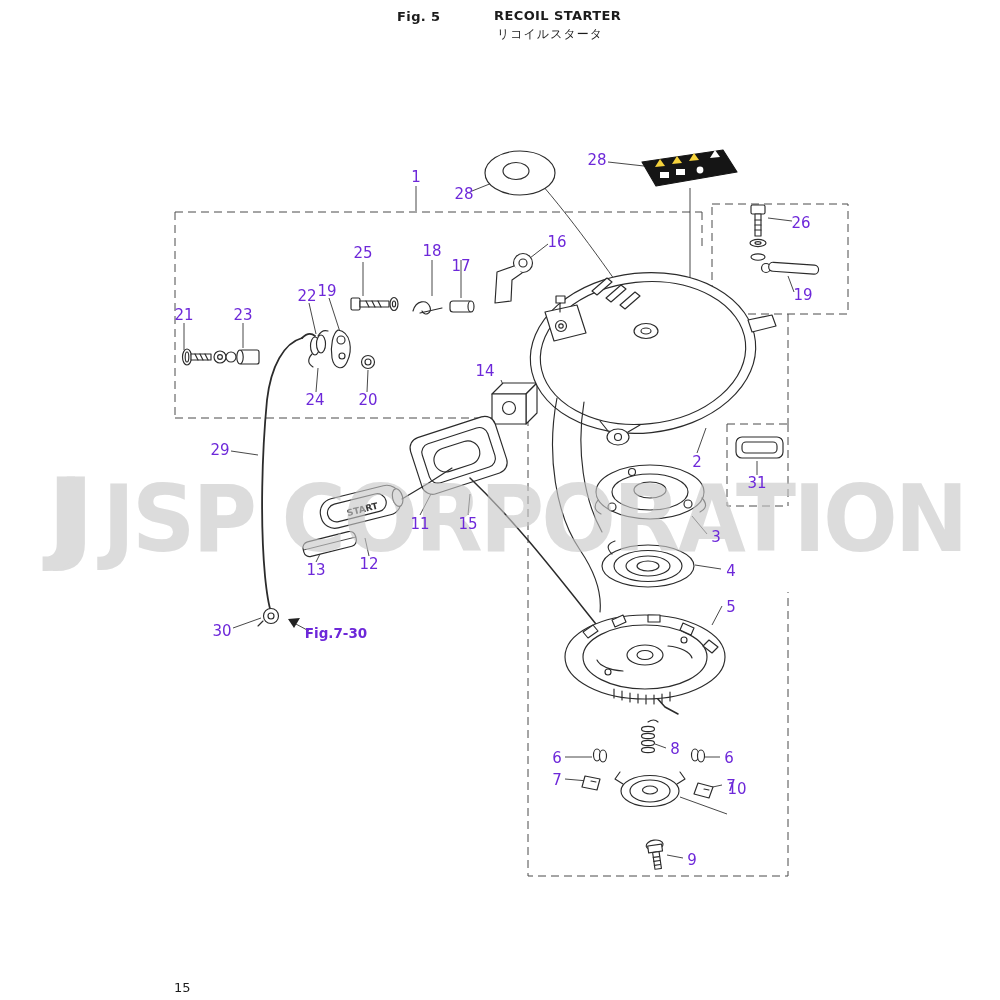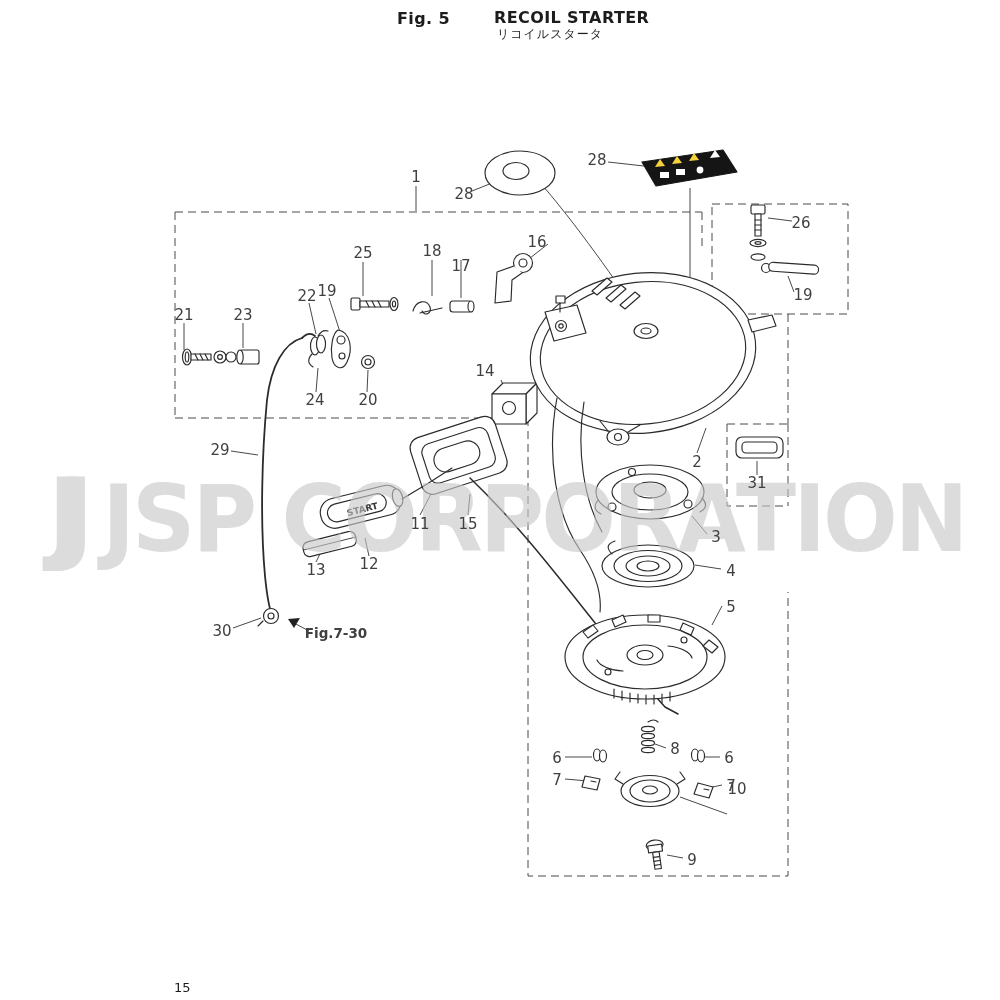--- a/index.html
+++ b/index.html
@@ -1,37 +1,37 @@
 <!DOCTYPE html>
 <html><head>
 <meta charset="utf-8">
 <style>
   html,body{margin:0;padding:0;}
   body{
     width:1000px;height:1000px;position:relative;background:#ffffff;
     font-family:"DejaVu Sans","Liberation Sans",sans-serif;color:#1c1c1c;overflow:hidden;
   }
-  .hdr{position:absolute;font-weight:bold;font-size:16px;letter-spacing:.4px;white-space:nowrap;text-align:center;}
+  .hdr{position:absolute;font-weight:bold;font-size:13px;letter-spacing:.4px;white-space:nowrap;text-align:center;}
   .hdr-jp{position:absolute;font-size:12px;letter-spacing:1px;white-space:nowrap;}
   #fig-label{left:397px;top:9px;}
   #title{left:494px;top:8px;}
   #title-jp{left:497px;top:26px;}
   #page-number{position:absolute;left:174px;top:980px;font-size:13px;}
   #diagram-svg{position:absolute;left:0;top:0;z-index:1;}
   #watermark{
     position:absolute;left:48px;top:468px;width:930px;z-index:2;
     font-weight:bold;font-size:88px;line-height:1;color:#c7c7c7;opacity:.62;
     letter-spacing:-3px;white-space:nowrap;pointer-events:none;
     transform:scaleY(1.05);
   }
   #watermark .wm-logo{font-size:96px;margin-right:-6px;text-shadow:10px 0 0 #c7c7c7;}
   #callout-layer{position:absolute;left:0;top:0;width:1000px;height:1000px;z-index:3;pointer-events:none;}
   .callout{
     position:absolute;transform:translate(-50%,-50%);
-    font-size:15px;color:#404040;white-space:nowrap;
+    font-size:15px;color:#6d28d9;white-space:nowrap;
   }
   .callout.ref-note{font-size:13.5px;font-weight:bold;text-align:right;}
 </style>
 </head>
 <body>
 
 <div class="hdr" id="fig-label">Fig. 5</div>
 <div class="hdr" id="title">RECOIL STARTER</div>
 <div class="hdr-jp" id="title-jp">リコイルスタータ</div>
 
@@ -306,21 +306,21 @@
   <span class="wm-logo">J</span>
   <span>JSP CORPORATION</span>
 </div>
 
 <div id="callout-layer">
     <span class="callout" style="left: 416px; top: 177px;">1</span>
     <span class="callout" style="left: 464px; top: 194px;">28</span>
     <span class="callout" style="left: 597px; top: 160px;">28</span>
     <span class="callout" style="left: 801px; top: 223px;">26</span>
     <span class="callout" style="left: 803px; top: 295px;">19</span>
-    <span class="callout" style="left: 537px; top: 242px;">16</span>
+    <span class="callout" style="left: 557px; top: 242px;">16</span>
     <span class="callout" style="left: 363px; top: 253px;">25</span>
     <span class="callout" style="left: 432px; top: 251px;">18</span>
     <span class="callout" style="left: 461px; top: 266px;">17</span>
     <span class="callout" style="left: 307px; top: 296px;">22</span>
     <span class="callout" style="left: 327px; top: 291px;">19</span>
     <span class="callout" style="left: 184px; top: 315px;">21</span>
     <span class="callout" style="left: 243px; top: 315px;">23</span>
     <span class="callout" style="left: 315px; top: 400px;">24</span>
     <span class="callout" style="left: 368px; top: 400px; text-align: right;">20</span>
     <span class="callout" style="left: 485px; top: 371px;">14</span>

